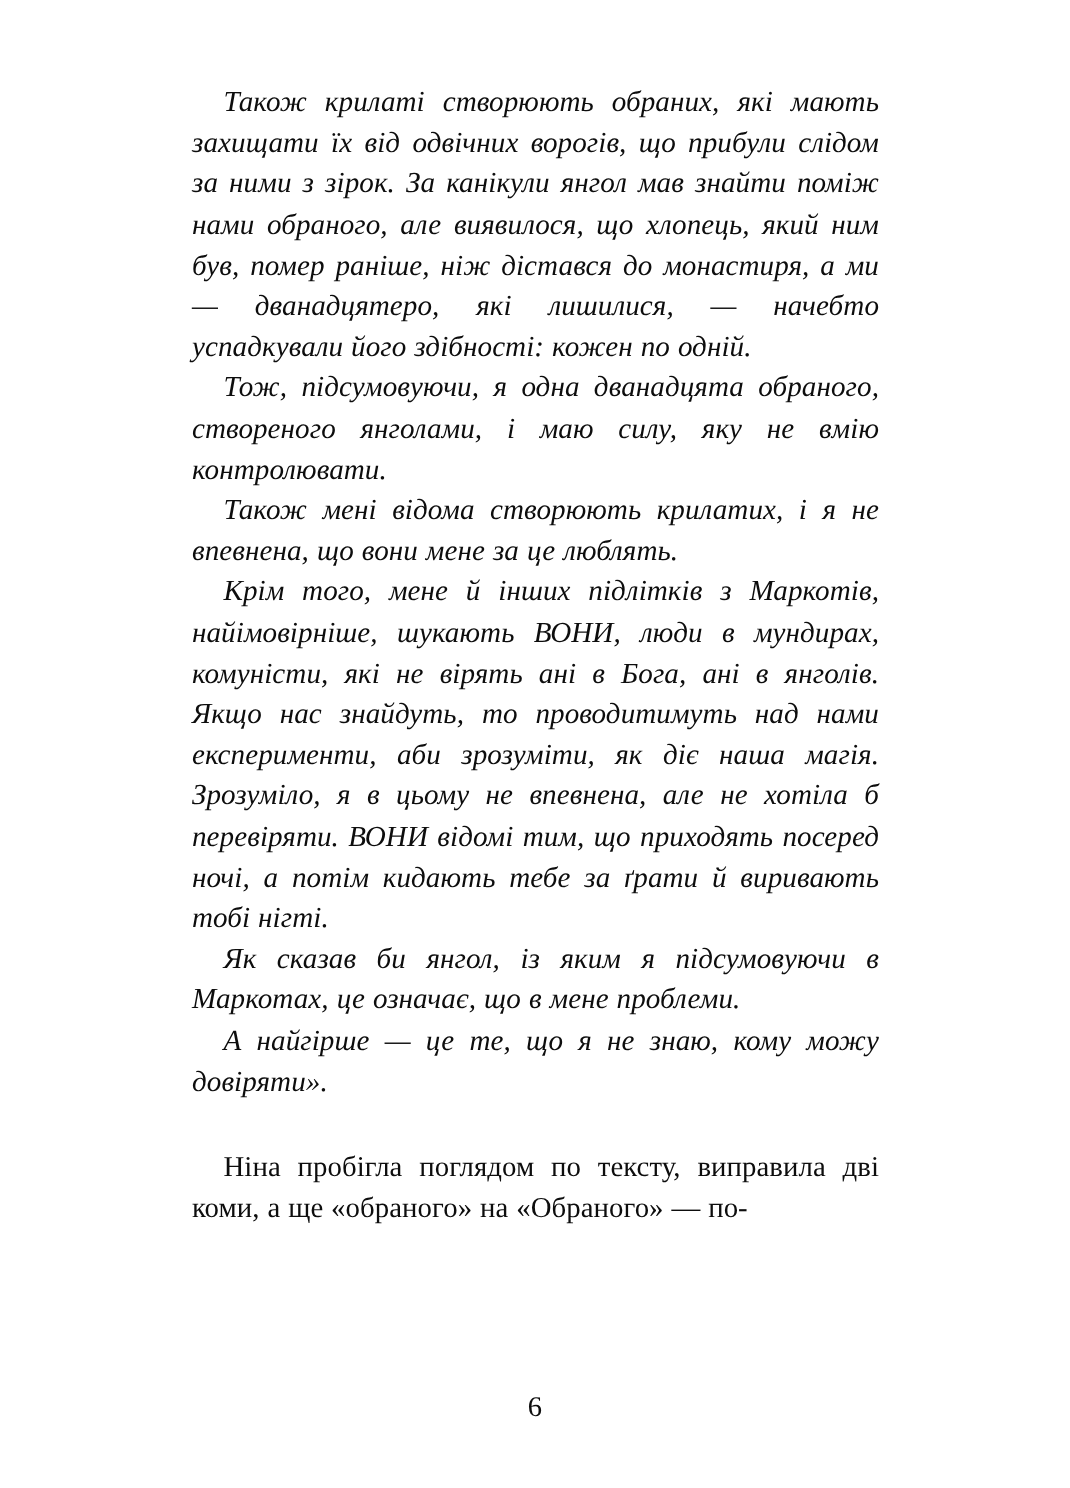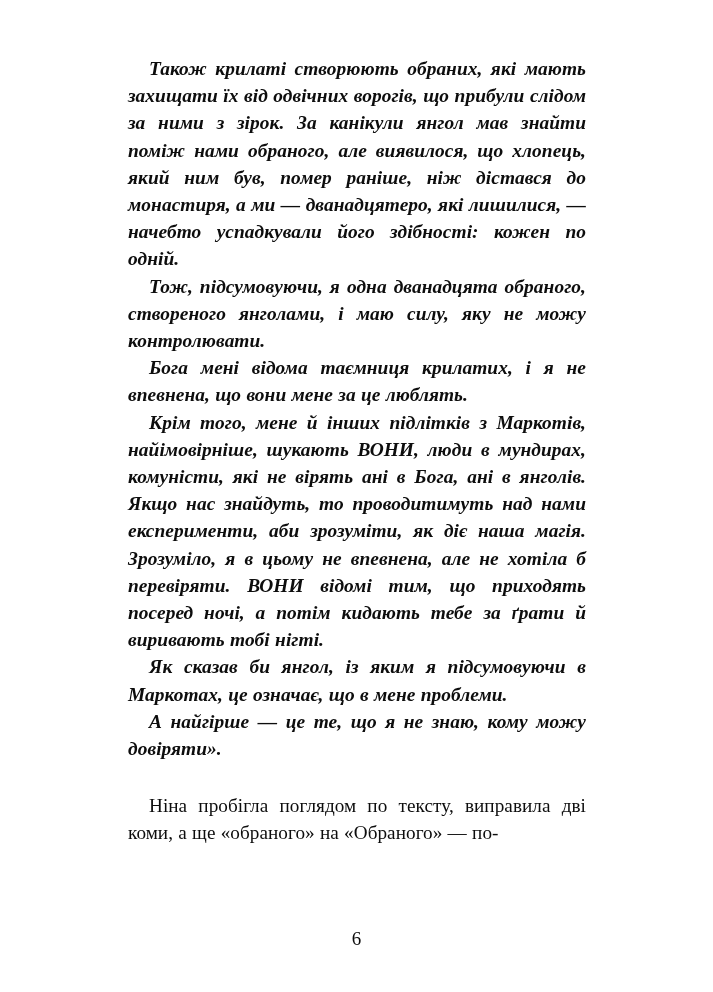--- a/index.html
+++ b/index.html
@@ -39,21 +39,21 @@
     text-indent: 21px;
     font-size: 19.4px;
     line-height: 27.2px;
     letter-spacing: 0.05px;
     word-spacing: 0.4px;
     hyphens: manual;
   }
 
   p.italic {
     font-style: italic;
-    font-weight: 700;
+    font-weight: 400;
   }
 
   p.roman {
     font-style: normal;
     font-weight: 400;
     font-size: 19.2px;
   }
 
   .gap-block {
     height: 30px;
@@ -72,22 +72,22 @@
   }
 </style>
 </head>
 <body>
 
 <div class="page">
 
   <div class="text-block">
 
     <p class="para italic">Також крилаті створюють обраних, які мають захищати їх від одвічних ворогів, що прибули слідом за ними з зірок. За канікули янгол мав знайти поміж нами обраного, але виявилося, що хлопець, який ним був, помер раніше, ніж дістався до монастиря, а ми — дванадцятеро,  які  лишилися, — начебто успадкували його здібності: кожен по одній.</p>
-    <p class="para italic">Тож, підсумовуючи, я одна дванадцята обраного, створеного янголами, і маю силу, яку не можу контролювати.</p>
-    <p class="para italic">Бога мені відома таємниця крилатих, і я не впевнена, що вони мене за це люблять.</p>
+    <p class="para italic">Тож, підсумовуючи, я одна дванадцята обраного, створеного янголами, і маю силу, яку не вмію контролювати.</p>
+    <p class="para italic">Також мені відома створюють крилатих, і я не впевнена, що вони мене за це люблять.</p>
     <p class="para italic">Крім того, мене й інших підлітків з Маркотів, найімовірніше, шукають ВОНИ, люди в мундирах, комуністи, які не вірять ані в Бога, ані в янголів. Якщо нас знайдуть, то проводитимуть над нами експерименти, аби зрозуміти, як діє наша магія. Зрозуміло, я в цьому не впевнена, але не хотіла б перевіряти. ВОНИ відомі тим, що приходять посеред ночі, а потім кидають тебе за ґрати й виривають тобі нігті.</p>
     <p class="para italic">Як сказав би янгол, із яким я підсумовуючи в Маркотах, це означає, що в мене проблеми.</p>
     <p class="para italic">А найгірше — це те, що я не знаю, кому можу довіряти».</p>
 
     <div class="gap-block"></div>
 
     <p class="para roman">Ніна пробігла поглядом по тексту, виправила дві коми, а ще «обраного» на «Обраного» — по-</p>
 
   </div>
 

